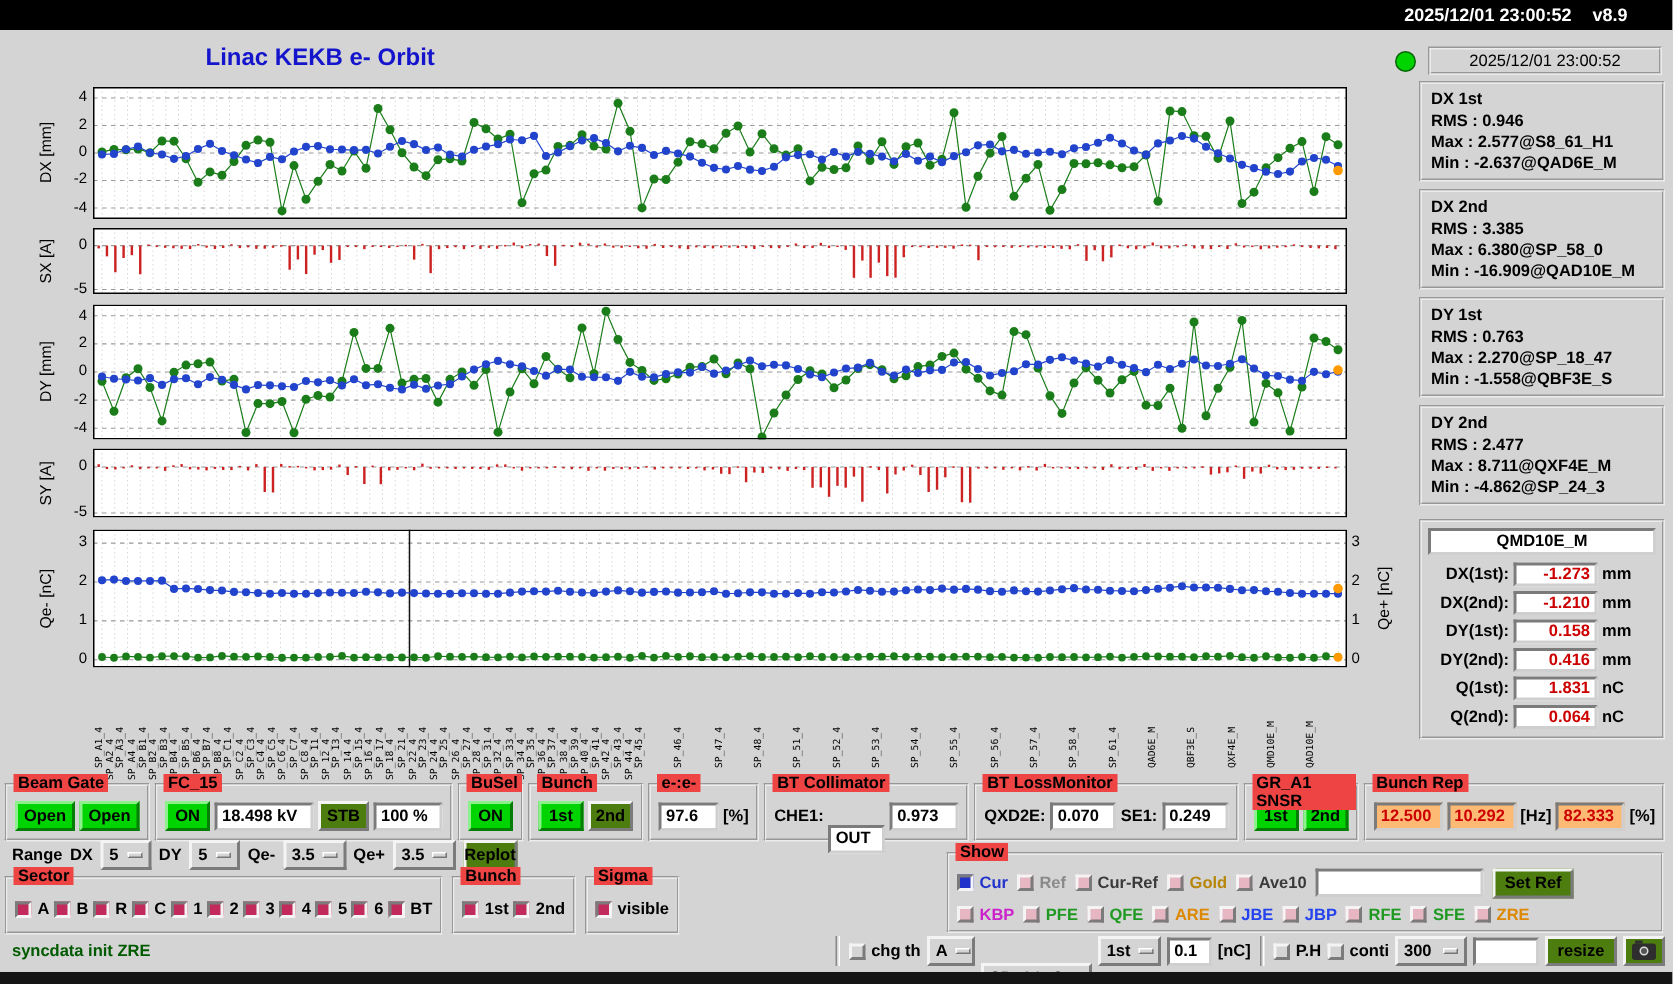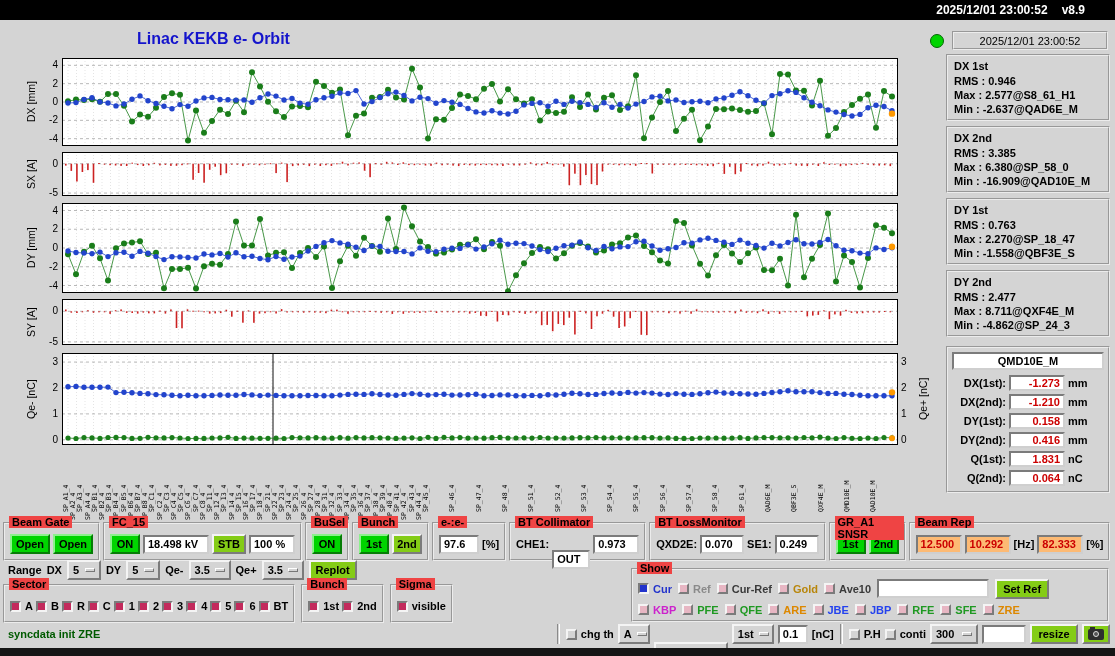--- a/index.html
+++ b/index.html
@@ -40,21 +40,21 @@
   #qmd-title { background:#fff; border:2px inset #cfcfcf; height:18px; display:flex; align-items:center;
                justify-content:center; font-weight:bold; margin-bottom:3px; }
   .qrow { display:flex; align-items:center; gap:3px; height:19px; }
   .qlabel { width:54px; text-align:right; font-weight:bold; }
   .qval { width:56px; height:16px; background:#fff; border:2px inset #cfcfcf; color:#cc0000;
           font-weight:bold; text-align:right; padding-right:3px; line-height:12px; }
   .qunit { font-weight:bold; }
 
   
   .btn { display:inline-flex; align-items:center; justify-content:center; height:20px; padding:0 6px;
-         background:#84cc16; font-weight:bold; cursor:default; white-space:nowrap;
+         background:#4d7c0f; font-weight:bold; cursor:default; white-space:nowrap;
          border-top:2px solid #f4f4f4; border-left:2px solid #f4f4f4;
          border-bottom:2px solid #7b7b7b; border-right:2px solid #7b7b7b; }
   .btn.green { background:#00d400; border-top-color:#8cf08c; border-left-color:#8cf08c;
                border-bottom-color:#067d06; border-right-color:#067d06; }
   .entry { height:19px; background:#fff; border:2px inset #cfcfcf; font:bold 11px "Liberation Sans",sans-serif;
            padding:0 3px; color:#000; outline:none; }
   .entry.red { color:#cc0000; background:#fdba74; }
   .menu { display:inline-flex; align-items:center; justify-content:space-between; height:20px; padding:0 4px;
           background:#d4d4d4; font-weight:bold; cursor:default;
           border-top:2px solid #f4f4f4; border-left:2px solid #f4f4f4;
@@ -1783,21 +1783,21 @@
         </div>
       </div>
       <div class="frame">
         <span class="legend">GR_A1 SNSR</span>
         <div class="finner">
           <span class="btn green" style="width: 30px;">1st</span>
           <span class="btn green" style="width: 30px;">2nd</span>
         </div>
       </div>
       <div class="frame">
-        <span class="legend">Beam Rep</span>
+        <span class="legend">Bunch Rep</span>
         <div class="finner">
           <input class="entry red" spellcheck="false" value="12.500" style="width: 46px;">
           <input class="entry red" spellcheck="false" value="10.292" style="width: 46px;">
           <span class="lbl">[Hz]</span>
           <input class="entry red" spellcheck="false" value="82.333" style="width: 46px;">
           <span class="lbl">[%]</span>
         </div>
       </div>
     </div>
   <div id="range-row">
@@ -1815,21 +1815,21 @@
       <span class="lbl">Qe-</span>
       <span class="menu" style="width: 42px;">
         <span>3.5</span>
         <span class="mind"></span>
       </span>
       <span class="lbl">Qe+</span>
       <span class="menu" style="width: 42px;">
         <span>3.5</span>
         <span class="mind"></span>
       </span>
-      <span class="btn" style="width: 48px;">Replot</span>
+      <span class="btn" style="width: 36px;">Replot</span>
     </div>
   <div id="sector-row">
       <div class="frame">
         <span class="legend">Sector</span>
         <div class="finner">
           <span class="check">
             <span class="cind on" style="background: rgb(195, 42, 92);"></span>
             <span class="clbl">A</span>
           </span>
           <span class="check">

